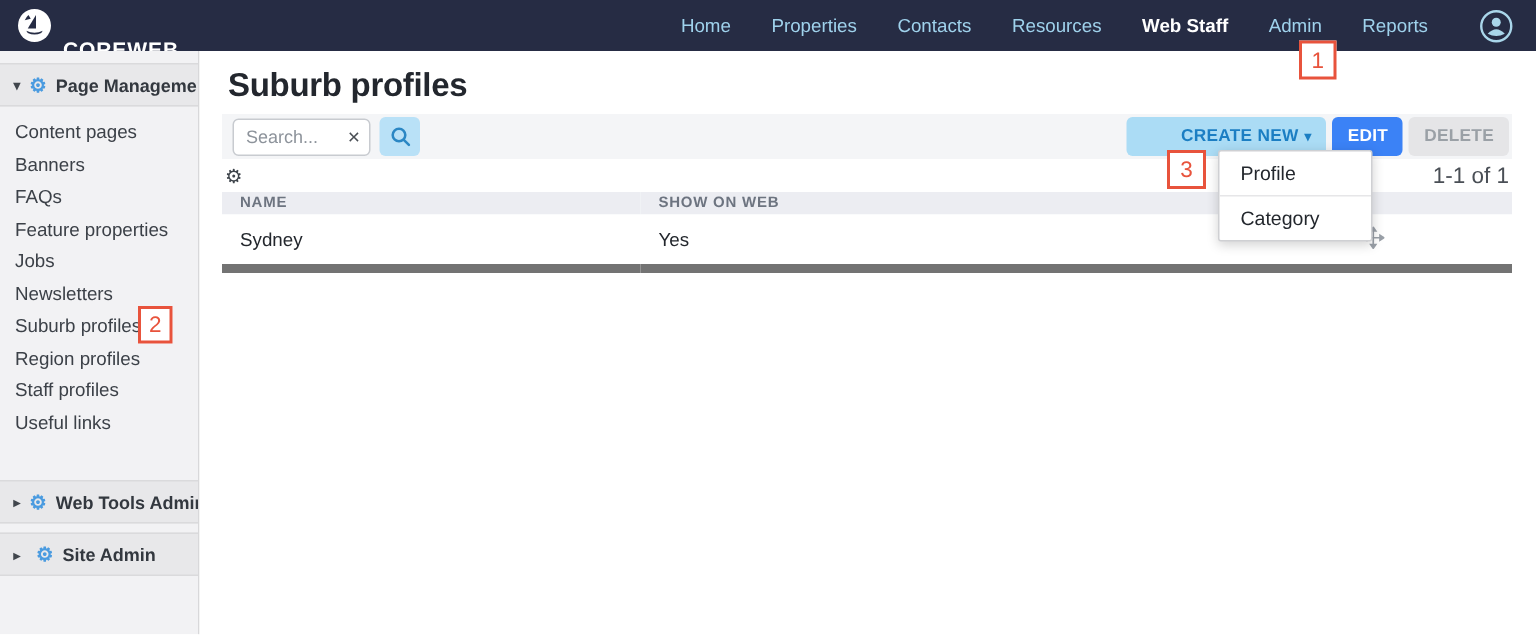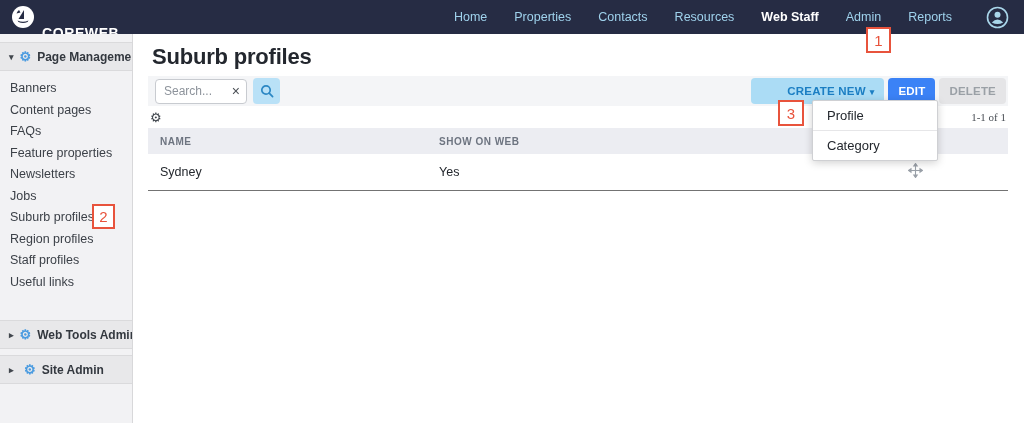--- a/index.html
+++ b/index.html
@@ -43,33 +43,33 @@
   .btn-group { margin-left:auto; display:flex; gap:4px; }
   .btn { height:26px; border:none; border-radius:4px; font-family:"Liberation Sans",sans-serif;
          font-size:11.5px; font-weight:700; padding:0 10px; cursor:pointer; letter-spacing:.2px; }
   .btn-create { background:#abdcf5; color:#1b7ec3;padding-left:36px; }
   .btn-create .caret-sm { font-size:9px; margin-left:4px; }
   .btn-edit { background:#3b82f6; color:#ffffff; }
   .btn-delete { background:#e5e5e7; color:#9aa0a6; }
 
   .grid-toolbar { height:22px; display:flex; align-items:center; justify-content:space-between; padding:0 2px; }
   .gear-dark { font-size:13px; color:#3e444b; cursor:pointer; line-height:1; }
-  .pagination { font-size:11px; color:#4a4f56;font-family:Liberation Serif, serif; }
+  .pagination { font-size:15px; color:#4a4f56; }
 
   table.grid { width:100%; border-collapse:collapse; }
   .grid thead tr { background:#ecedf2; }
-  .grid th { height:26px; text-align:left; font-size:10px; font-weight:700; letter-spacing:.5px;
+  .grid th { height:15px; text-align:left; font-size:10px; font-weight:700; letter-spacing:.5px;
              color:#6d7480; padding-left:12px; }
   .grid th.col-name { width:279px; }
   .grid th.col-actions { width:112px; }
-  .grid td { height:36px; font-size:12.5px; color:#23272d; padding-left:12px; border-bottom:1px solid #737373; background:#fff; }
+  .grid td { height:36px; font-size:12.5px; color:#23272d; padding-left:12px; border-bottom:6px solid #737373; background:#fff; }
   .move-handle { display:inline-flex; cursor:move; }
 
   
-  .dropdown { position:absolute; left:812px; top:100px; width:126px; background:#fff;
+  .dropdown { position:absolute; left:812px; top:100px; width:103px; background:#fff;
               border:1px solid #cfd0d3; border-radius:2px; box-shadow:0 2px 8px rgba(0,0,0,.18); z-index:20; }
   .dropdown-item { padding:7px 14px; font-size:13px; color:#23272d; cursor:pointer; }
   .dropdown-item:first-child { border-bottom:1px solid #e6e6e8; }
 
   
   .ann { position:absolute; background:#fff; border:2px solid #e8533c; color:#e8533c;
          display:flex; align-items:center; justify-content:center; font-size:15px; z-index:30; }
   .ann-1 { left:866px; top:27px; width:25px; height:26px; }
   .ann-2 { left:92px;  top:204px; width:23px; height:25px; }
   .ann-3 { left:778px; top:100px; width:26px; height:26px; }
@@ -113,26 +113,26 @@
 
   <div class="layout">
 
     <aside class="sidebar">
       <div class="side-header">
         <span class="caret">▾</span>
         <span class="gear-blue">⚙</span>
         <span>Page Management</span>
       </div>
       <ul class="side-items">
+        <li>Content pages</li>
         <li>Banners</li>
-        <li>Content pages</li>
         <li>FAQs</li>
         <li>Feature properties</li>
+        <li>Jobs</li>
         <li>Newsletters</li>
-        <li>Jobs</li>
         <li>Suburb profiles</li>
         <li>Region profiles</li>
         <li>Staff profiles</li>
         <li>Useful links</li>
       </ul>
       <div class="side-header">
         <span class="caret">▸</span>
         <span class="gear-blue">⚙</span>
         <span>Web Tools Admin</span>
       </div>

